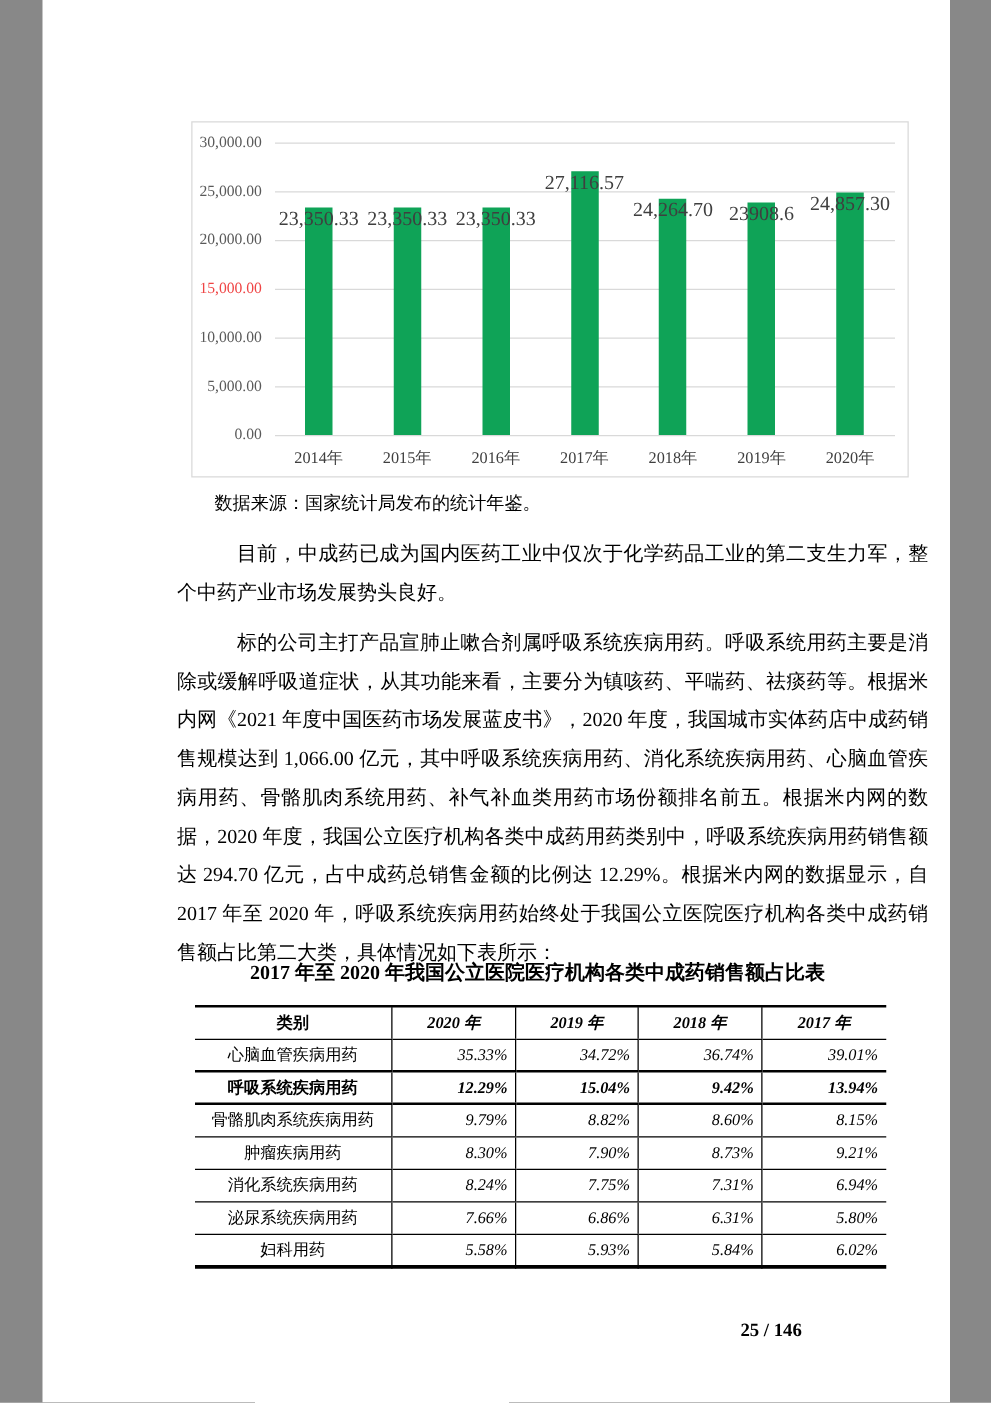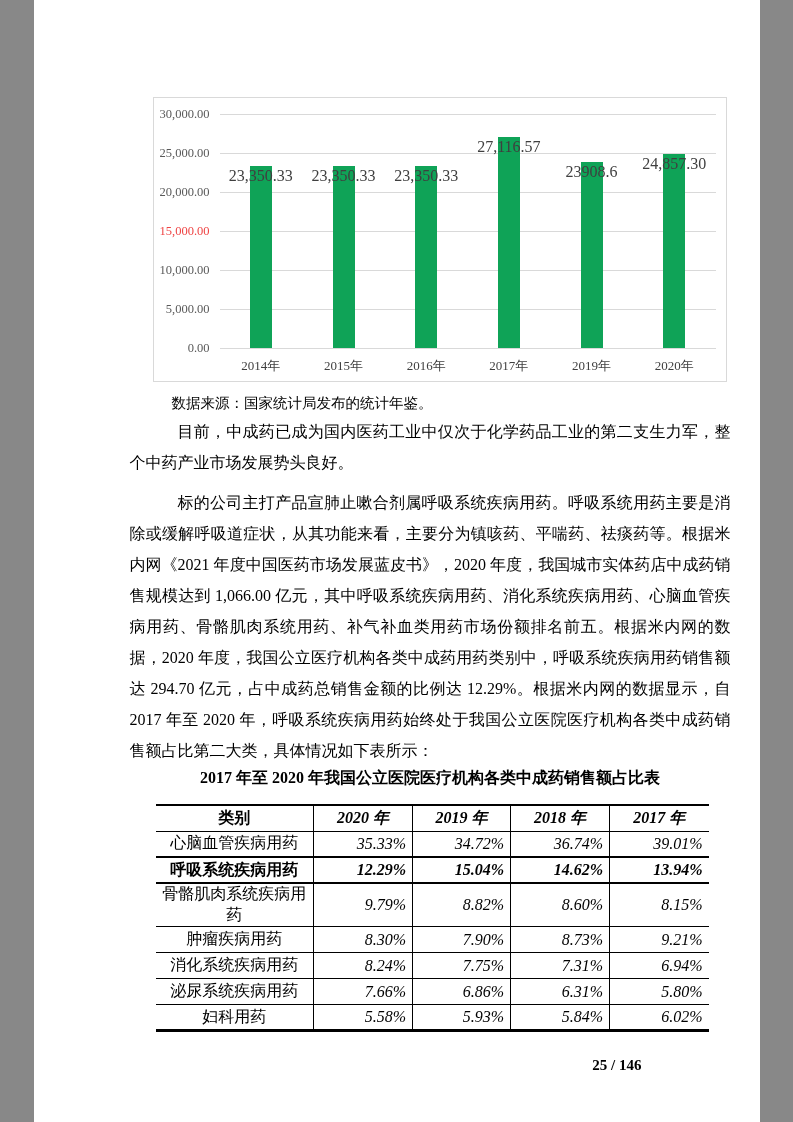--- a/index.html
+++ b/index.html
@@ -44,36 +44,36 @@
     position:absolute;top:calc(100% + 9px);left:50%;transform:translateX(-50%);
     font-size:13px;color:#3f3f3f;white-space:nowrap;
   }
 
   
   .source-note{
     position:absolute;left:138px;top:392px;width:560px;
     font-size:14.5px;line-height:22px;
   }
   .body-par{
-    position:absolute;left:96px;width:601px;margin:0;
+    position:absolute;left:96px;width:601px;margin:12px;
     font-size:16px;line-height:31px;text-align:justify;text-indent:3em;
   }
   .p1{top:416px;}
   .p2{top:487px;}
 
   
   .table-title{
     position:absolute;left:96px;top:768px;width:601px;
     text-align:center;font-weight:bold;font-size:16px;
   }
   table.data{
     position:absolute;left:122px;top:804px;width:553px;
     border-collapse:collapse;table-layout:fixed;
     border-top:2px solid #000;border-bottom:3px solid #000;
-    font-size:16px;
+    font-size:13px;
   }
   table.data th,table.data td{
     height:26px;padding:0 6px;border-bottom:1px solid #000;box-sizing:border-box;
     font-weight:normal;
   }
   table.data th{font-weight:bold;text-align:center;}
   table.data td+td,table.data th+th{border-left:1px solid #000;font-style:italic;}
   td.cat{text-align:center;}
   td.val{text-align:right;}
   tr.em-row td{font-weight:bold;border-top:2px solid #000;border-bottom:2px solid #000;}
@@ -119,20 +119,25 @@
             <div class="bar" style="height: 182.133px; background: rgb(15, 163, 87);"></div>
             <div class="bar-label" style="bottom: 165.133px;">23,350.33</div>
             <div class="xtick">2016年</div>
           </div>
           <div class="col">
             <div class="bar" style="height: 211.509px; background: rgb(15, 163, 87);"></div>
             <div class="bar-label" style="bottom: 194.509px;">27,116.57</div>
             <div class="xtick">2017年</div>
           </div>
           <div class="col">
+            <div class="bar" style="height: 189.265px; background: rgb(15, 163, 87);"></div>
+            <div class="bar-label" style="bottom: 172.265px;">24,264.70</div>
+            <div class="xtick">2018年</div>
+          </div>
+          <div class="col">
             <div class="bar" style="height: 186.487px; background: rgb(15, 163, 87);"></div>
             <div class="bar-label" style="bottom: 169.487px;">23908.6</div>
             <div class="xtick">2019年</div>
           </div>
           <div class="col">
             <div class="bar" style="height: 193.887px; background: rgb(15, 163, 87);"></div>
             <div class="bar-label" style="bottom: 176.887px;">24,857.30</div>
             <div class="xtick">2020年</div>
           </div>
         </div>
@@ -167,21 +172,21 @@
           <td class="cat">心脑血管疾病用药</td>
           <td class="val">35.33%</td>
           <td class="val">34.72%</td>
           <td class="val">36.74%</td>
           <td class="val">39.01%</td>
         </tr>
         <tr class="em-row">
           <td class="cat">呼吸系统疾病用药</td>
           <td class="val">12.29%</td>
           <td class="val">15.04%</td>
-          <td class="val">14.62%</td>
+          <td class="val">9.42%</td>
           <td class="val">13.94%</td>
         </tr>
         <tr>
           <td class="cat">骨骼肌肉系统疾病用药</td>
           <td class="val">9.79%</td>
           <td class="val">8.82%</td>
           <td class="val">8.60%</td>
           <td class="val">8.15%</td>
         </tr>
         <tr>

